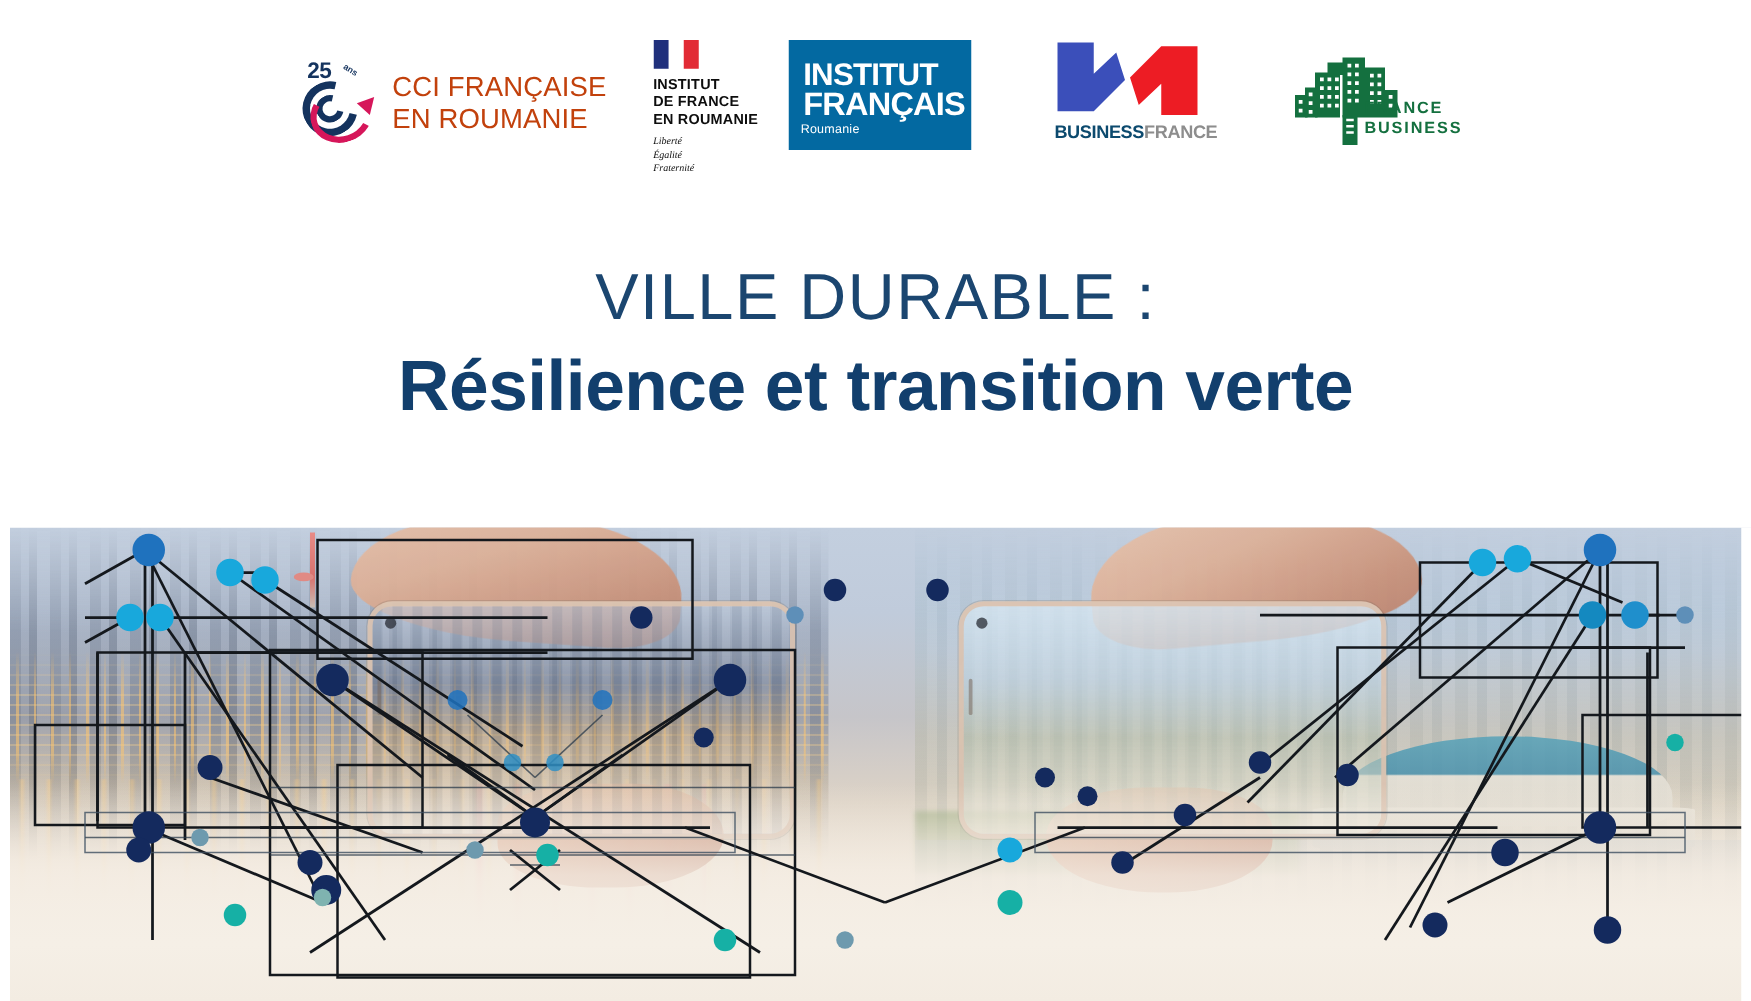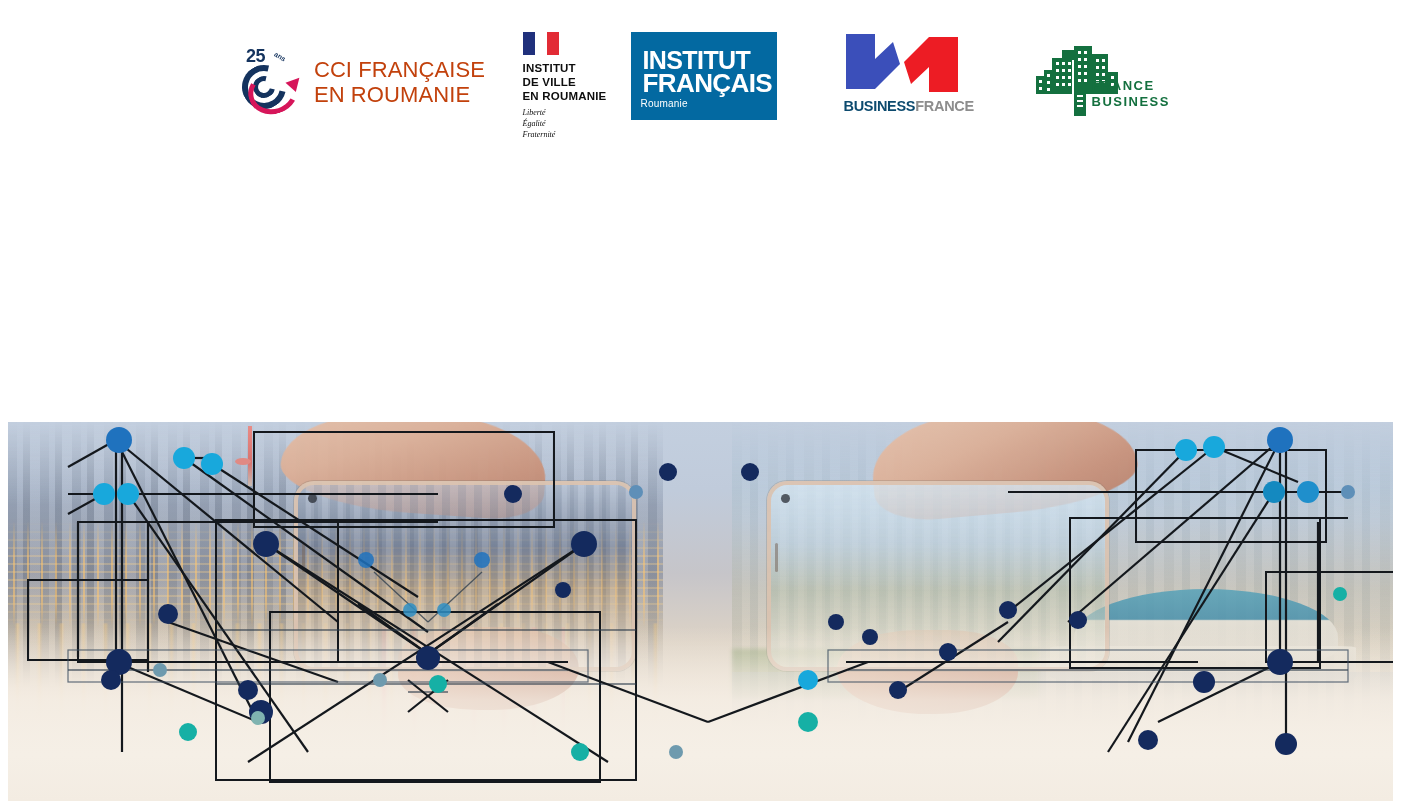--- a/index.html
+++ b/index.html
@@ -499,21 +499,21 @@
 
     <div class="logo-slot logo-amb">
       <div class="amb-inner">
         <div class="amb-flag">
           <i class="b"></i>
             <i class="w"></i>
             <i class="r"></i>
         </div>
         <div class="amb-title">
           <div>INSTITUT</div>
-          <div>DE VILLE</div>
+          <div>DE FRANCE</div>
           <div>EN ROUMANIE</div>
         </div>
         <div class="amb-motto">
           <div>Liberté</div>
           <div>Égalité</div>
           <div>Fraternité</div>
         </div>
       </div>
     </div>
 
@@ -599,20 +599,24 @@
         </svg>
         <div class="vd-text">
           <div>FRANCE</div>
           <div>BUSINESS</div>
         </div>
       </div>
     </div>
 
   </div>
 
+  <div class="title-block">
+    <div class="title-line1">VILLE DURABLE :</div>
+    <div class="title-line2">Résilience et transition verte</div>
+  </div>
 
   <div class="hero">
     <div class="hero-canvas">
       <div class="sky"></div>
       <div class="city-left"></div>
       <div class="city-left-lights"></div>
       <div class="spire"></div>
       <div class="spire-pod"></div>
       <div class="reflect-left"></div>
       <div class="reflect-pink"></div>

